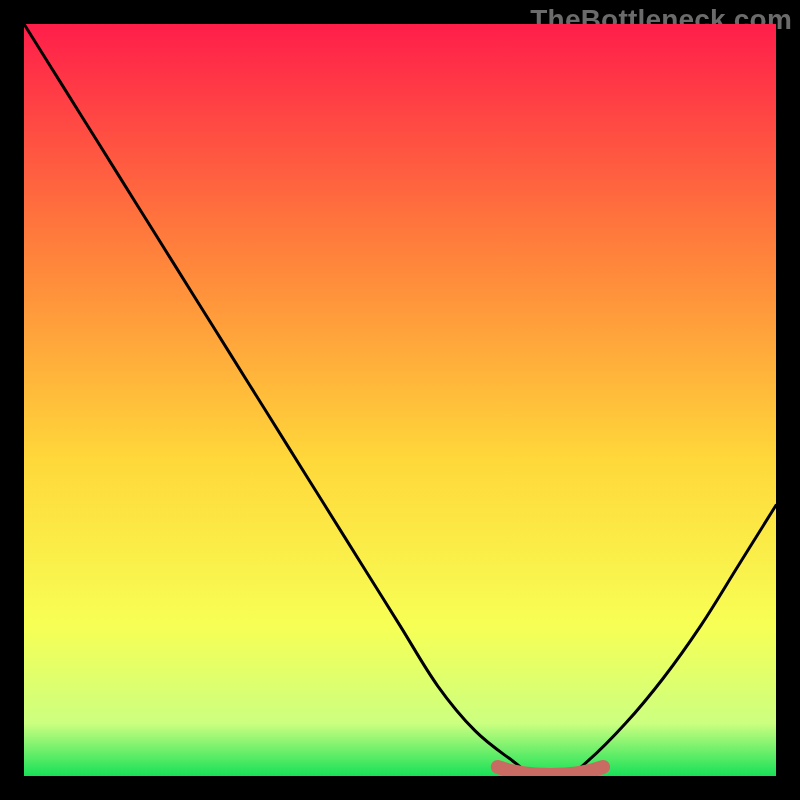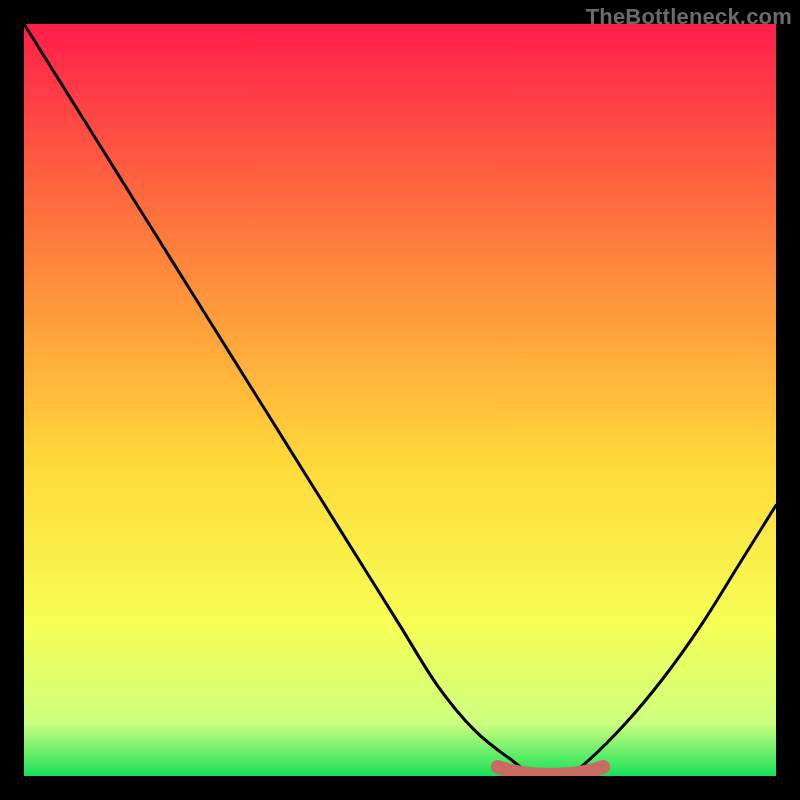--- a/index.html
+++ b/index.html
@@ -29,21 +29,21 @@
     left: 0;
     top: 0;
     width: 100%;
     height: 100%;
   }
   .watermark {
     position: absolute;
     top: 4px;
     right: 8px;
     font-family: Arial, Helvetica, sans-serif;
-    font-size: 22px;
+    font-size: 28px;
     font-weight: bold;
     color: #6b6b6b;
     letter-spacing: 0.2px;
     text-align: right;
   }
 </style>
 </head>
 <body>
 
 <div class="chart-container">

